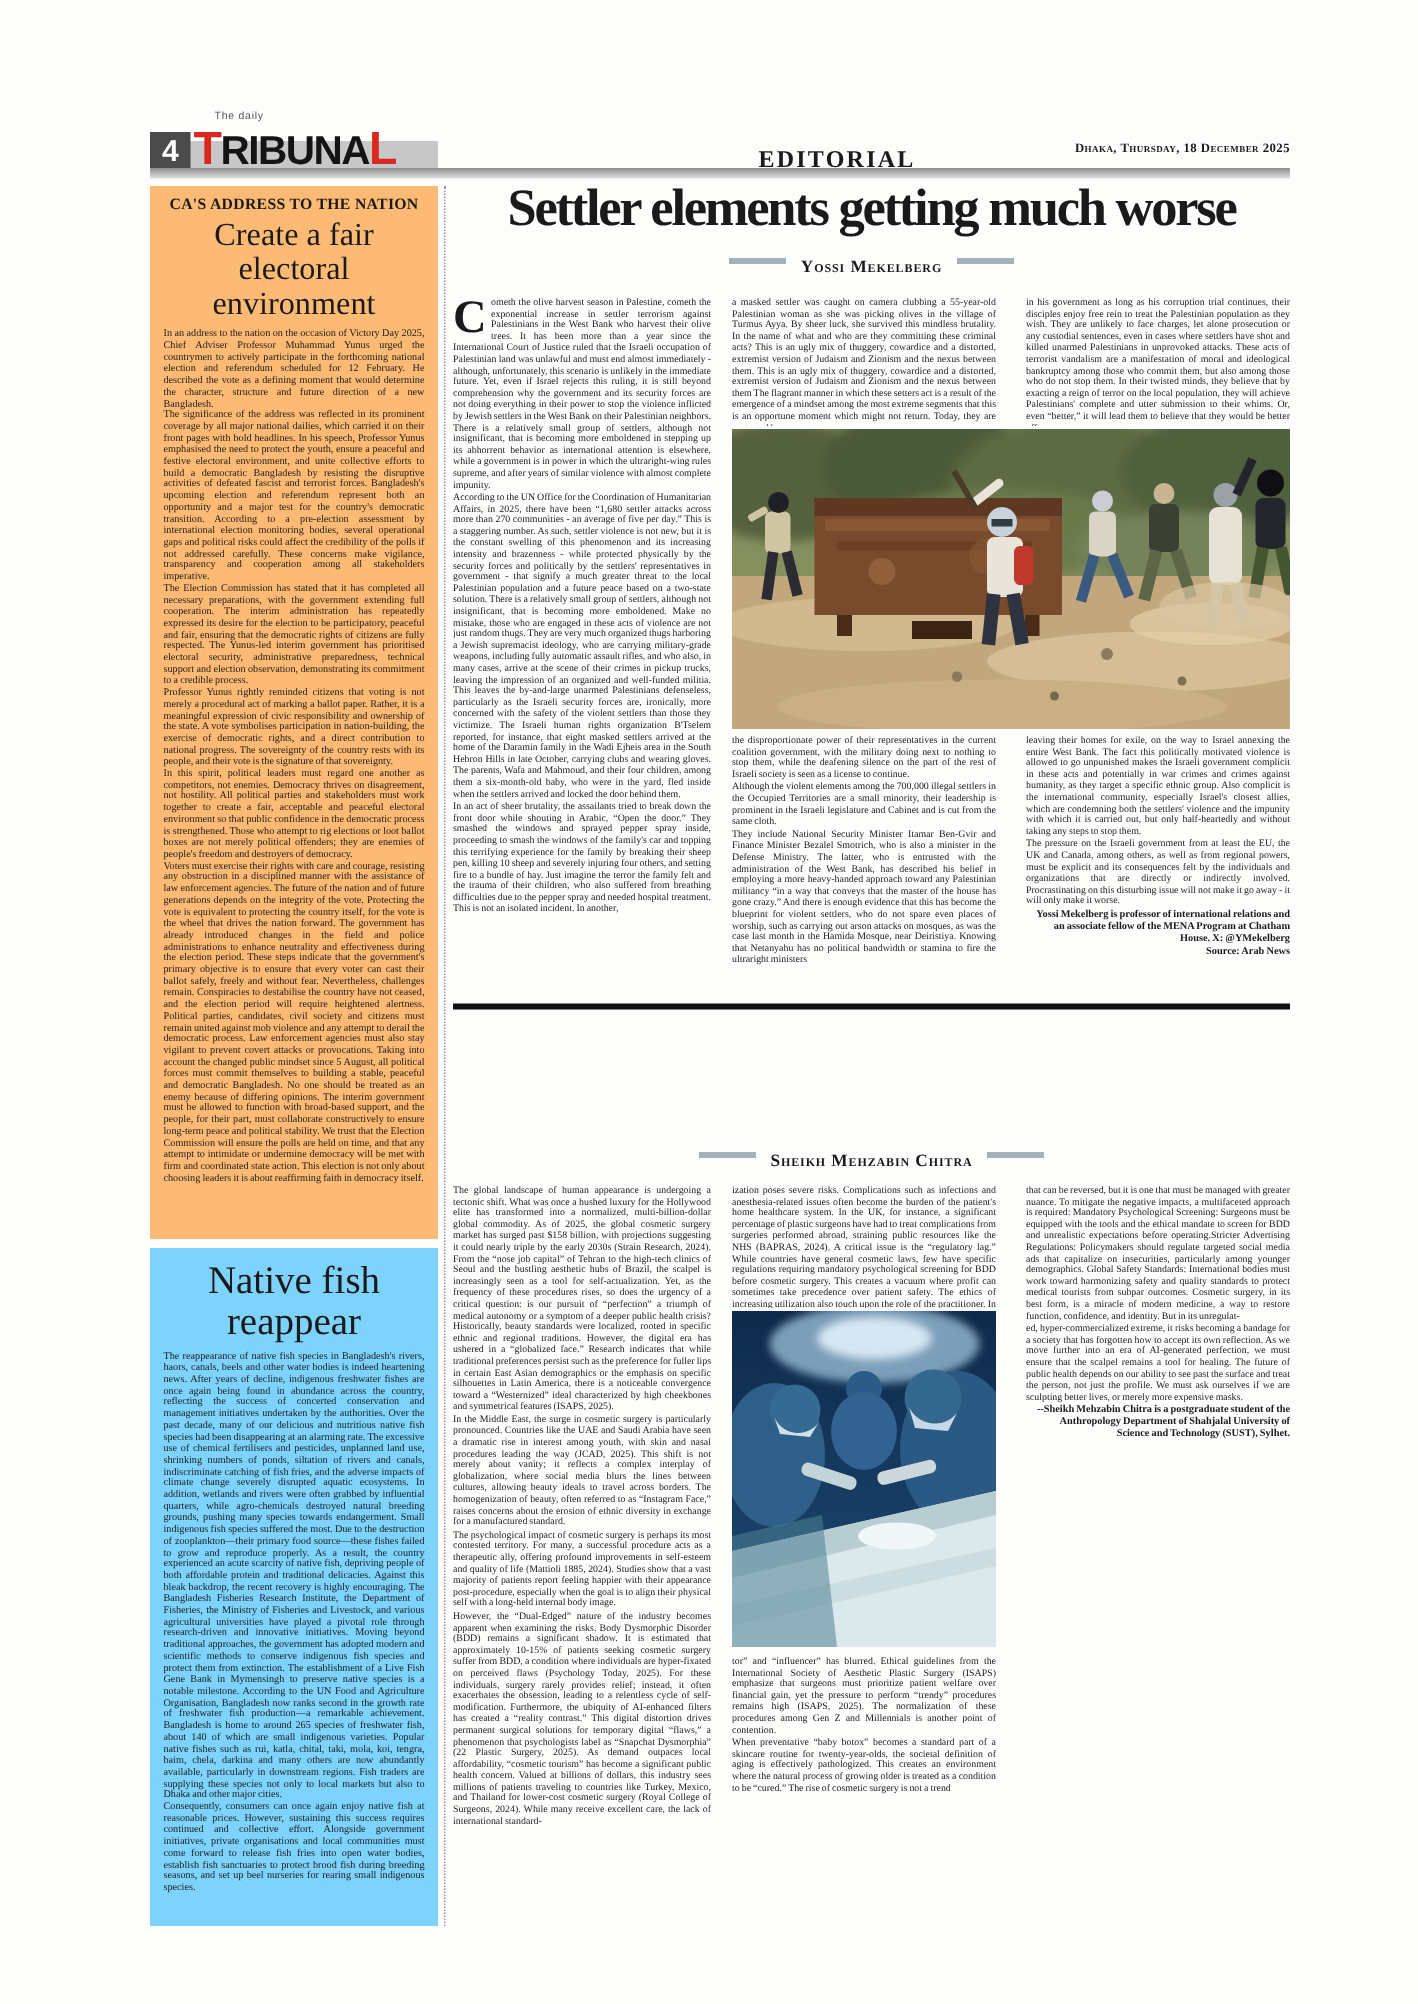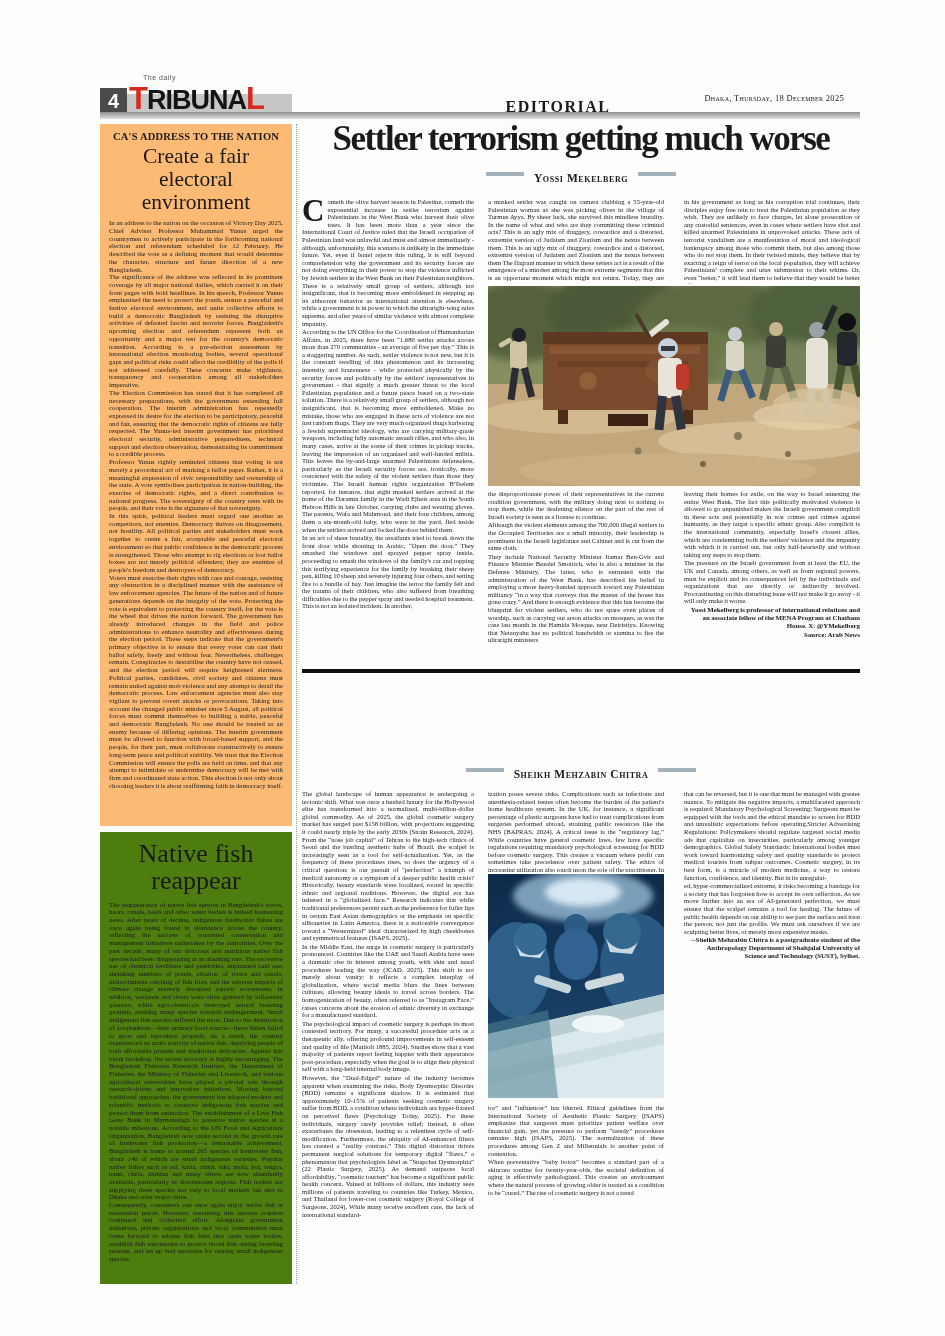--- a/index.html
+++ b/index.html
@@ -17,29 +17,29 @@
             font-family:"Liberation Sans",sans-serif; position:relative; top:1px; }
   .logo-text { position:relative; margin-left:2px; line-height:1; }
   .the-daily { position:absolute; top:-9px; left:14px; font-size:7px; color:#555;
                font-family:"Liberation Sans",sans-serif; letter-spacing:.5px; }
   .brand { font-family:"Liberation Sans",sans-serif; font-weight:900; font-size:27px;
            letter-spacing:-1px; line-height:1; }
   .brand .red { color:#d8291f; font-size:31px; }
   .brand .blk { color:#141414; }
   .section-title { position:absolute; left:458px; top:6px; transform:translateX(-50%);
                    font-size:16px; font-weight:bold; letter-spacing:1.5px;margin-top:10px; }
-  .dateline { position:absolute; right:16px; top:11px; font-size:8.5px; font-weight:normal;
+  .dateline { position:absolute; right:0; top:11px; font-size:8.5px; font-weight:bold;
               font-variant:small-caps; letter-spacing:.3px; }
   .gradient-bar { position:absolute; left:100px; top:112px; width:760px; height:7px;
                   background:linear-gradient(#8e8e8e,#e0e0e0); }
   
   .left-col { position:absolute; left:100px; top:124px; width:192px; }
   .vrule { position:absolute; left:296px; top:124px; height:1160px; border-left:1px dotted #9a9a9a; }
   .box1 { background:#fdba74; padding:7px 9px 6px; height:702px; overflow:hidden; }
-  .box2 { background:#4d7c0f; padding:8px 9px 6px; margin-top:6px; height:452px; overflow:hidden; }
+  .box2 { background:#7dd3fc; padding:8px 9px 6px; margin-top:6px; height:452px; overflow:hidden; }
   .kicker { text-align:center; font-size:10.5px; font-weight:bold; letter-spacing:.2px; }
   .h-left1 { text-align:center; font-size:21.5px; font-weight:400; line-height:1.06; margin:3px 0 6px; }
   .h-left2 { text-align:center; font-size:26px; font-weight:400; line-height:1.05; margin:0 0 6px; }
   .txt { font-size:6.8px; line-height:7.7px; text-align:justify; word-spacing:-0.3px; }
   .txt p + p { margin-top:0; }
   
   .main-article { position:absolute; left:302px; top:120px; width:558px; height:556px; }
   .main-head { font-size:35px; font-weight:bold; letter-spacing:-1.5px; text-align:center;
                white-space:nowrap; line-height:1.1; overflow:hidden; }
   .byline-row { position:absolute; left:0; width:100%; display:flex; align-items:flex-start;
@@ -108,21 +108,21 @@
     <div class="box2">
       <h3 class="h-left2">Native fish reappear</h3>
       <div class="txt">
         <p>The reappearance of native fish species in Bangladesh's rivers, haors, canals, beels and other water bodies is indeed heartening news. After years of decline, indigenous freshwater fishes are once again being found in abundance across the country, reflecting the success of concerted conservation and management initiatives undertaken by the authorities. Over the past decade, many of our delicious and nutritious native fish species had been disappearing at an alarming rate. The excessive use of chemical fertilisers and pesticides, unplanned land use, shrinking numbers of ponds, siltation of rivers and canals, indiscriminate catching of fish fries, and the adverse impacts of climate change severely disrupted aquatic ecosystems. In addition, wetlands and rivers were often grabbed by influential quarters, while agro-chemicals destroyed natural breeding grounds, pushing many species towards endangerment. Small indigenous fish species suffered the most. Due to the destruction of zooplankton—their primary food source—these fishes failed to grow and reproduce properly. As a result, the country experienced an acute scarcity of native fish, depriving people of both affordable protein and traditional delicacies. Against this bleak backdrop, the recent recovery is highly encouraging. The Bangladesh Fisheries Research Institute, the Department of Fisheries, the Ministry of Fisheries and Livestock, and various agricultural universities have played a pivotal role through research-driven and innovative initiatives. Moving beyond traditional approaches, the government has adopted modern and scientific methods to conserve indigenous fish species and protect them from extinction. The establishment of a Live Fish Gene Bank in Mymensingh to preserve native species is a notable milestone. According to the UN Food and Agriculture Organisation, Bangladesh now ranks second in the growth rate of freshwater fish production—a remarkable achievement. Bangladesh is home to around 265 species of freshwater fish, about 140 of which are small indigenous varieties. Popular native fishes such as rui, katla, chital, taki, mola, koi, tengra, baim, chela, darkina and many others are now abundantly available, particularly in downstream regions. Fish traders are supplying these species not only to local markets but also to Dhaka and other major cities.</p>
         <p>Consequently, consumers can once again enjoy native fish at reasonable prices. However, sustaining this success requires continued and collective effort. Alongside government initiatives, private organisations and local communities must come forward to release fish fries into open water bodies, establish fish sanctuaries to protect brood fish during breeding seasons, and set up beel nurseries for rearing small indigenous species.</p>
       </div>
     </div>
   </div>
 
   <div class="main-article">
-    <h1 class="main-head">Settler terrorism getting much worse</h1>
+    <h1 class="main-head">Settler elements getting much worse</h1>
     <div class="byline-row">
       <span class="byline-dash"></span>
       <span class="byline-name">Yossi Mekelberg</span>
       <span class="byline-dash"></span>
     </div>
 
     <div class="acol mtxt m-col1">
       <p><span class="dropcap">C</span><span>ometh the olive harvest season in Palestine, cometh the exponential increase in settler terrorism against Palestinians in the West Bank who harvest their olive trees. It has been more than a year since the International Court of Justice ruled that the Israeli occupation of Palestinian land was unlawful and must end almost immediately - although, unfortunately, this scenario is unlikely in the immediate future. Yet, even if Israel rejects this ruling, it is still beyond comprehension why the government and its security forces are not doing everything in their power to stop the violence inflicted by Jewish settlers in the West Bank on their Palestinian neighbors. There is a relatively small group of settlers, although not insignificant, that is becoming more emboldened in stepping up its abhorrent behavior as international attention is elsewhere, while a government is in power in which the ultraright-wing rules supreme, and after years of similar violence with almost complete impunity.</span></p>
       <p>According to the UN Office for the Coordination of Humanitarian Affairs, in 2025, there have been “1,680 settler attacks across more than 270 communities - an average of five per day.” This is a staggering number. As such, settler violence is not new, but it is the constant swelling of this phenomenon and its increasing intensity and brazenness - while protected physically by the security forces and politically by the settlers' representatives in government - that signify a much greater threat to the local Palestinian population and a future peace based on a two-state solution. There is a relatively small group of settlers, although not insignificant, that is becoming more emboldened. Make no mistake, those who are engaged in these acts of violence are not just random thugs. They are very much organized thugs harboring a Jewish supremacist ideology, who are carrying military-grade weapons, including fully automatic assault rifles, and who also, in many cases, arrive at the scene of their crimes in pickup trucks, leaving the impression of an organized and well-funded militia. This leaves the by-and-large unarmed Palestinians defenseless, particularly as the Israeli security forces are, ironically, more concerned with the safety of the violent settlers than those they victimize. The Israeli human rights organization B'Tselem reported, for instance, that eight masked settlers arrived at the home of the Daramin family in the Wadi Ejheis area in the South Hebron Hills in late October, carrying clubs and wearing gloves. The parents, Wafa and Mahmoud, and their four children, among them a six-month-old baby, who were in the yard, fled inside when the settlers arrived and locked the door behind them.</p>
       <p>In an act of sheer brutality, the assailants tried to break down the front door while shouting in Arabic, “Open the door.” They smashed the windows and sprayed pepper spray inside, proceeding to smash the windows of the family's car and topping this terrifying experience for the family by breaking their sheep pen, killing 10 sheep and severely injuring four others, and setting fire to a bundle of hay. Just imagine the terror the family felt and the trauma of their children, who also suffered from breathing difficulties due to the pepper spray and needed hospital treatment. This is not an isolated incident. In another,</p>

